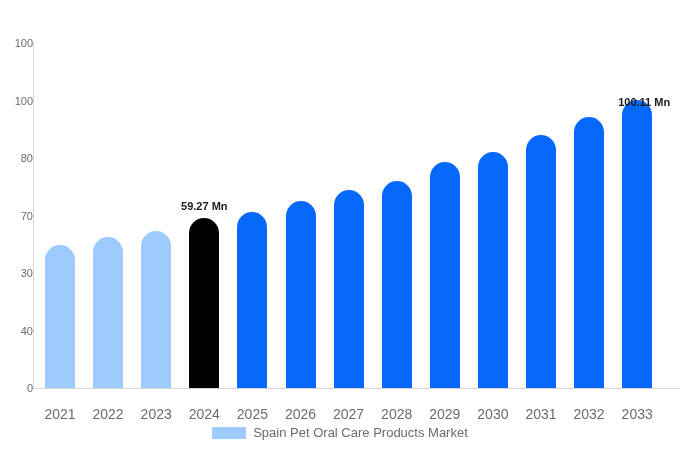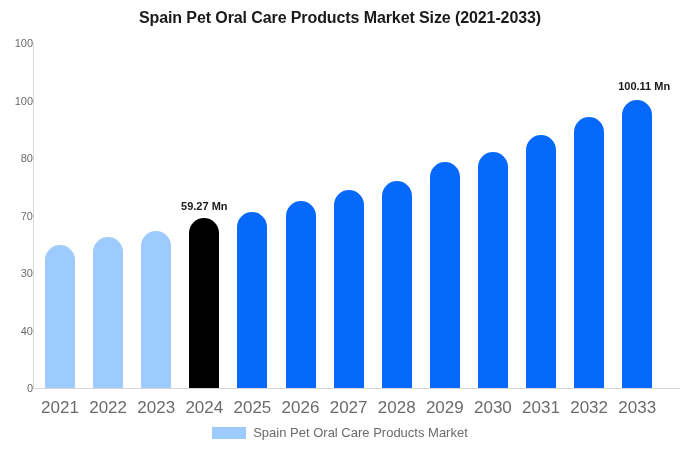--- a/index.html
+++ b/index.html
@@ -91,22 +91,22 @@
     font-size: 11px;
     font-weight: bold;
     color: #1a1a1a;
     white-space: nowrap;
   }
   .x-tick-label {
     position: absolute;
     top: 100%;
     left: 50%;
     transform: translateX(-50%);
-    margin-top: 10px;
-    font-size: 17px;
+    margin-top: 18px;
+    font-size: 14px;
     color: #6b6b6b;
     white-space: nowrap;
   }
   
   #legend {
     position: absolute;
     left: 0;
     top: 425px;
     width: 680px;
     display: flex;
@@ -123,21 +123,20 @@
     font-size: 13px;
     color: #6b6b6b;
     white-space: nowrap;
   }
 </style>
 </head>
 <body>
 
 <div id="chart-root">
 
-  <div id="chart-title">Spain Pet Oral Care Products Market Size (2021-2033)</div>
 
   <div id="y-axis">
       <div class="y-tick-label" style="top: 388px;">0</div>
       <div class="y-tick-label" style="top: 330.5px;">40</div>
       <div class="y-tick-label" style="top: 273px;">30</div>
       <div class="y-tick-label" style="top: 215.5px;">70</div>
       <div class="y-tick-label" style="top: 158px;">80</div>
       <div class="y-tick-label" style="top: 100.5px;">100</div>
       <div class="y-tick-label" style="top: 43px;">100</div>
     </div>
@@ -190,21 +189,21 @@
       <div class="bar-col" style="left: 526px; bottom: 62px; height: 345px;">
         <div class="bar" style="height: 253px; background: rgb(6, 105, 251);"></div>
         <div class="x-tick-label" style="top: 345px;">2031</div>
       </div>
       <div class="bar-col" style="left: 574.1px; bottom: 62px; height: 345px;">
         <div class="bar" style="height: 271.112px; background: rgb(6, 105, 251);"></div>
         <div class="x-tick-label" style="top: 345px;">2032</div>
       </div>
       <div class="bar-col" style="left: 622.2px; bottom: 62px; height: 345px;">
         <div class="bar" style="height: 287.816px; background: rgb(6, 105, 251);"></div>
-        <div class="bar-value-label" style="bottom: 290px; left: auto; right: -18px; transform: none;">100.11 Mn</div>
+        <div class="bar-value-label" style="bottom: 274px; left: auto; right: -18px; transform: none;">100.11 Mn</div>
         <div class="x-tick-label" style="top: 345px;">2033</div>
       </div>
     </div>
 
   <div id="legend">
     <span id="legend-swatch" style="background: rgb(158, 203, 253);"></span>
     <span id="legend-label">Spain Pet Oral Care Products Market</span>
   </div>
 
 </div>

